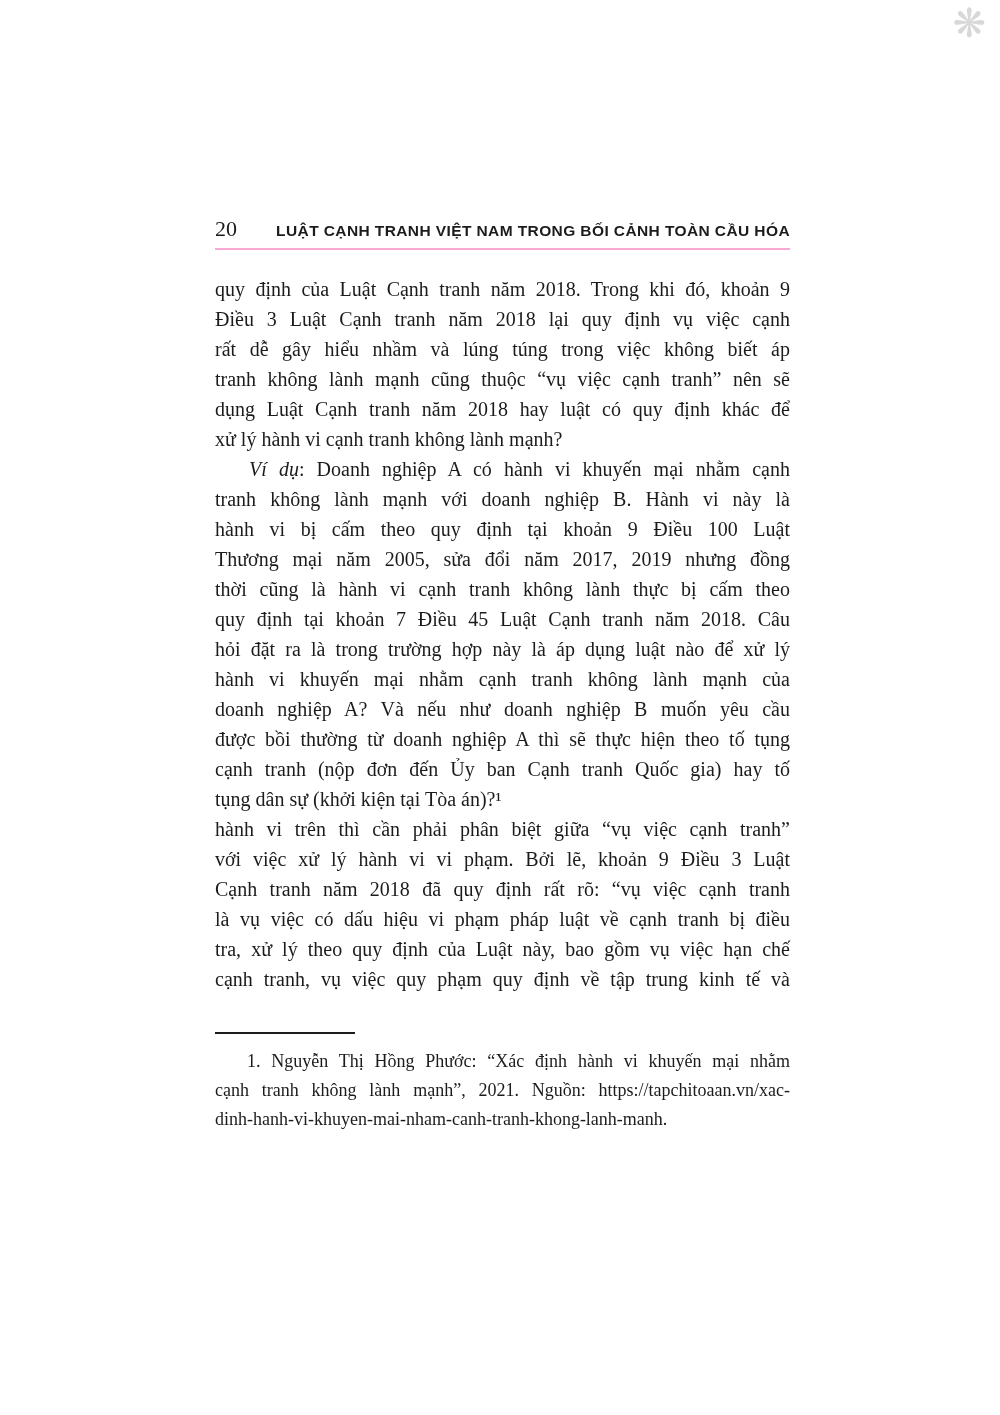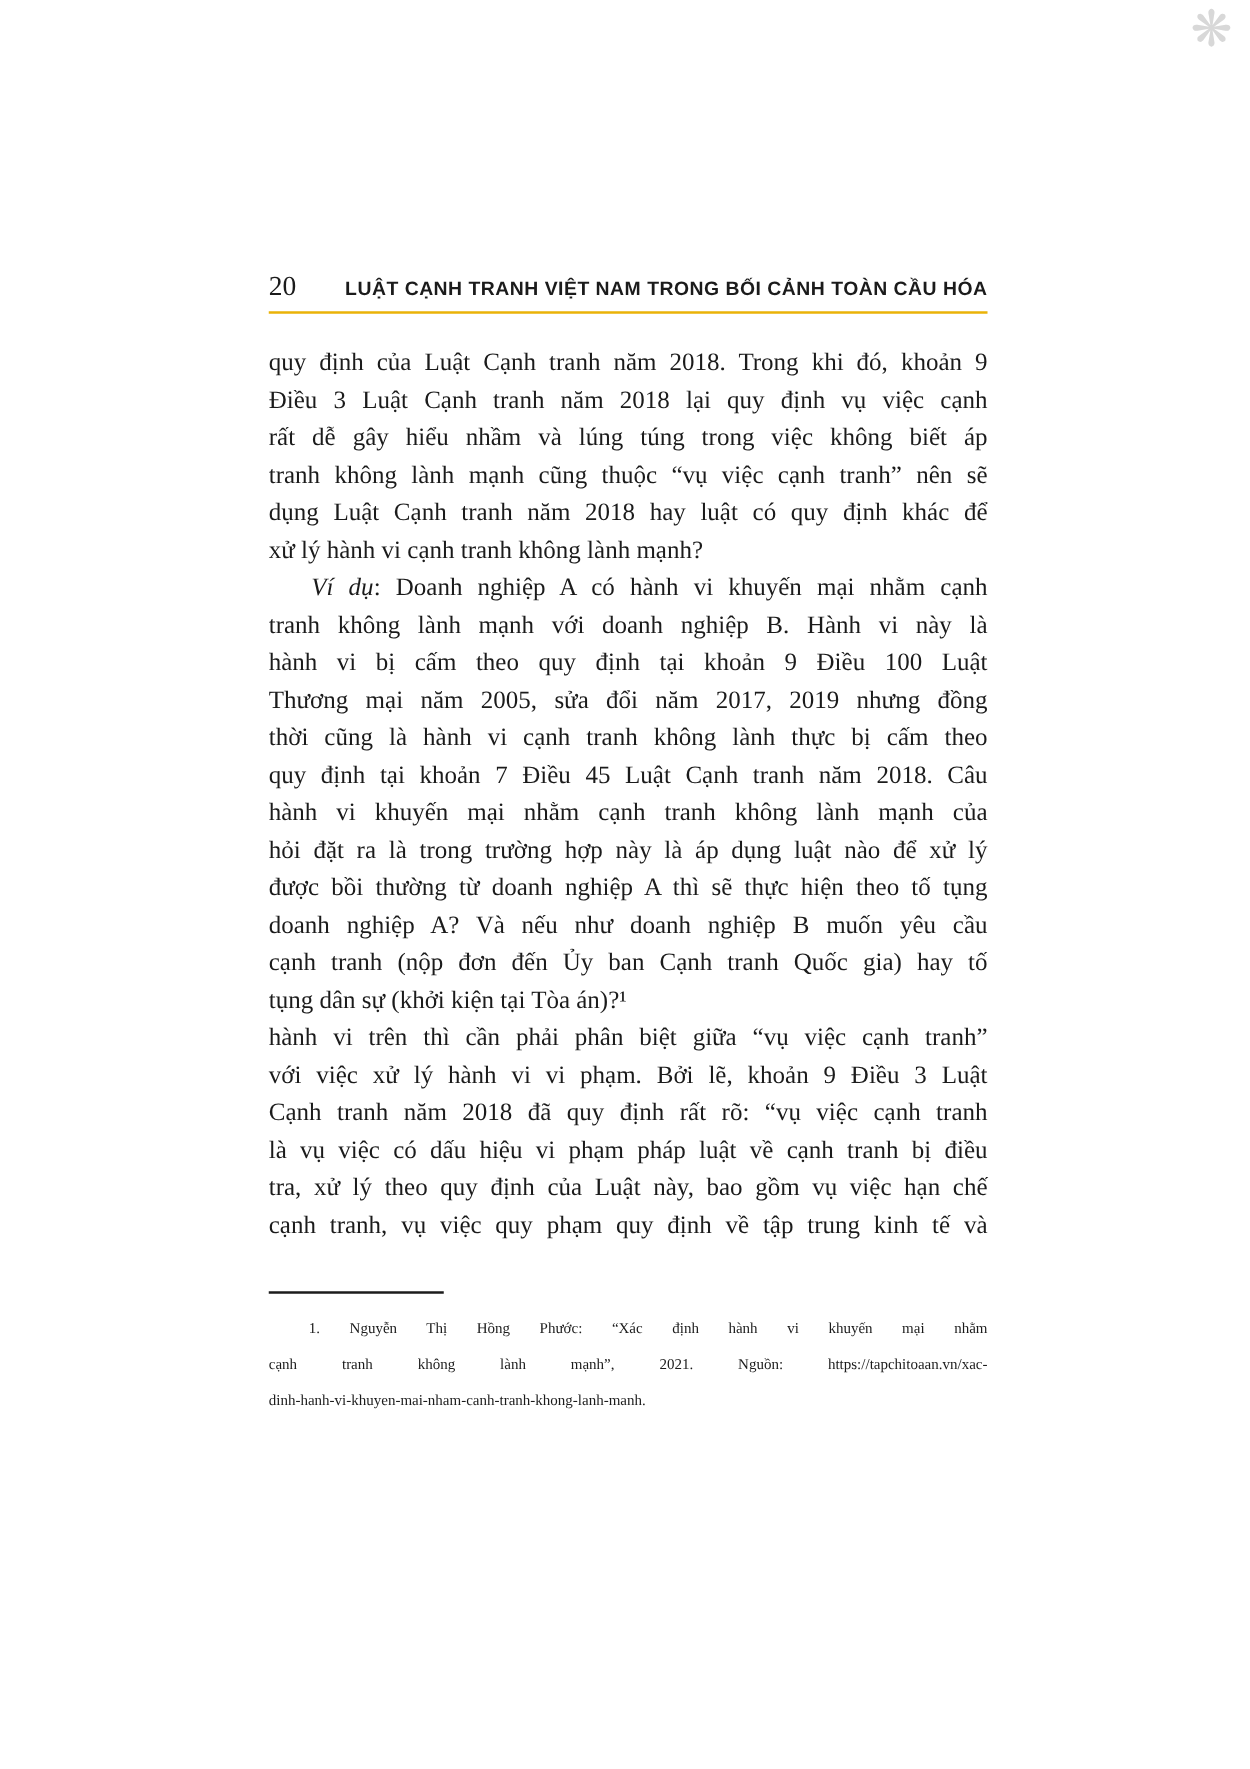--- a/index.html
+++ b/index.html
@@ -25,21 +25,21 @@
     position: absolute;
     left: 215px;
     top: 0;
     width: 575px;
   }
   .running-header {
     margin-top: 218px;
     display: flex;
     justify-content: space-between;
     align-items: baseline;
-    border-bottom: 2px solid #eab308;
+    border-bottom: 2px solid #f9a8d4;
     padding-bottom: 7px;
   }
   .page-number {
     font-family: "Liberation Serif", serif;
     font-size: 22px;
     line-height: 22px;
   }
   .running-title {
     font-family: "Liberation Sans", sans-serif;
     font-size: 15.5px;
@@ -59,21 +59,21 @@
   .italic { font-style: italic; }
   .footnote-rule {
     margin-top: 38px;
     width: 140px;
     border: none;
     border-top: 2px solid #1c1c1c;
     margin-left: 0;
   }
   .footnote { margin-top: 13px; }
   .footnote .line {
-    font-size: 12px;
+    font-size: 18px;
     line-height: 29px;
   }
   .footnote .line.indent { text-indent: 32px; }
 </style>
 </head>
 <body>
 
 <div class="page">
 
   <div class="ornament">❋</div>
@@ -96,24 +96,24 @@
         <div class="line last">xử lý hành vi cạnh tranh không lành mạnh?</div>
       </div>
 
       <div class="paragraph">
         <div class="line indent"><span class="italic">Ví dụ</span><span>: Doanh nghiệp A có hành vi khuyến mại nhằm cạnh</span></div>
         <div class="line">tranh không lành mạnh với doanh nghiệp B. Hành vi này là</div>
         <div class="line">hành vi bị cấm theo quy định tại khoản 9 Điều 100 Luật</div>
         <div class="line">Thương mại năm 2005, sửa đổi năm 2017, 2019 nhưng đồng</div>
         <div class="line">thời cũng là hành vi cạnh tranh không lành thực bị cấm theo</div>
         <div class="line">quy định tại khoản 7 Điều 45 Luật Cạnh tranh năm 2018. Câu</div>
+        <div class="line">hỏi đặt ra là trong trường hợp này là áp dụng luật nào để xử lý</div>
         <div class="line">hành vi khuyến mại nhằm cạnh tranh không lành mạnh của</div>
-        <div class="line">hỏi đặt ra là trong trường hợp này là áp dụng luật nào để xử lý</div>
+        <div class="line">doanh nghiệp A? Và nếu như doanh nghiệp B muốn yêu cầu</div>
         <div class="line">được bồi thường từ doanh nghiệp A thì sẽ thực hiện theo tố tụng</div>
-        <div class="line">doanh nghiệp A? Và nếu như doanh nghiệp B muốn yêu cầu</div>
         <div class="line">cạnh tranh (nộp đơn đến Ủy ban Cạnh tranh Quốc gia) hay tố</div>
         <div class="line last">tụng dân sự (khởi kiện tại Tòa án)?¹</div>
       </div>
 
       <div class="paragraph">
         <div class="line">hành vi trên thì cần phải phân biệt giữa “vụ việc cạnh tranh”</div>
         <div class="line">với việc xử lý hành vi vi phạm. Bởi lẽ, khoản 9 Điều 3 Luật</div>
         <div class="line">Cạnh tranh năm 2018 đã quy định rất rõ: “vụ việc cạnh tranh</div>
         <div class="line">là vụ việc có dấu hiệu vi phạm pháp luật về cạnh tranh bị điều</div>
         <div class="line">tra, xử lý theo quy định của Luật này, bao gồm vụ việc hạn chế</div>

